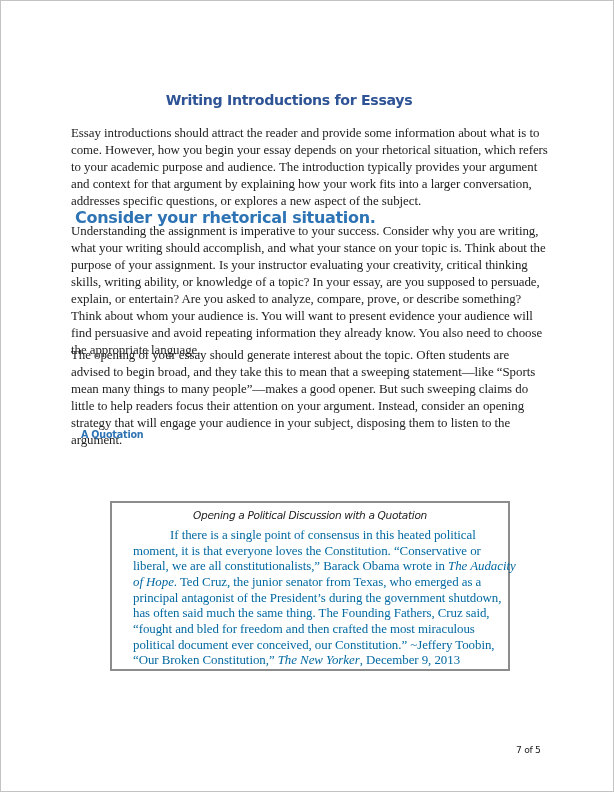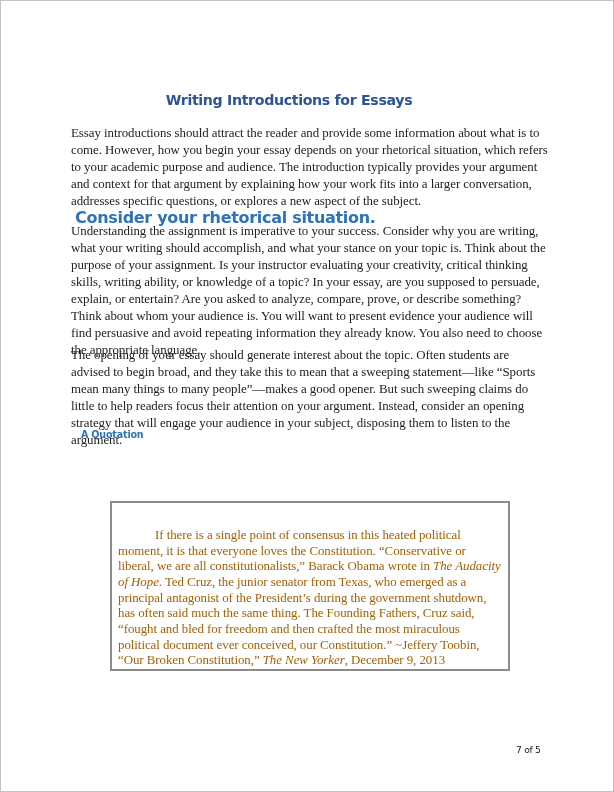--- a/index.html
+++ b/index.html
@@ -33,23 +33,23 @@
     .quote-box {
       position: absolute; left: 109px; top: 500px; width: 396px; height: 166px;
       border: 2px solid #8c8c8c; box-sizing: content-box;
     }
     .quote-title {
       position: absolute; left: 0; width: 396px; top: 6px; text-align: center;
       font-family: "DejaVu Sans", sans-serif; font-style: italic;
       font-size: 10.6px; color: #222; letter-spacing: -0.35px;
     }
     .quote-body {
-      position: absolute; left: 6px; top: 25px; width: 386px;
+      position: absolute; left: 21px; top: 25px; width: 386px;
       font-family: "Liberation Serif", serif; font-size: 12.9px;
-      line-height: 15.65px; color: #a16207; margin: 0; text-indent: 37px;
+      line-height: 15.65px; color: #0369a1; margin: 0; text-indent: 37px;
       letter-spacing: -0.05px;
     }
     .quote-body i { font-style: italic; }
     .page-number {
       position: absolute; left: 515px; top: 743px;
       font-family: "DejaVu Sans", sans-serif; font-size: 9.2px; color: #222;
       letter-spacing: -0.3px;
     }
   </style>
 </head>
@@ -62,18 +62,19 @@
   <p class="para" style="top:124px;">Essay introductions should attract the reader and provide some information about what is to come. However, how you begin your essay depends on your rhetorical situation, which refers to your academic purpose and audience. The introduction typically provides your argument and context for that argument by explaining how your work fits into a larger conversation, addresses specific questions, or explores a new aspect of the subject.</p>
 
   <div class="heading" style="top:207px;">Consider your rhetorical situation.</div>
   <p class="para" style="top:222px;">Understanding the assignment is imperative to your success. Consider why you are writing, what your writing should accomplish, and what your stance on your topic is. Think about the purpose of your assignment. Is your instructor evaluating your creativity, critical thinking skills, writing ability, or knowledge of a topic? In your essay, are you supposed to persuade, explain, or entertain? Are you asked to analyze, compare, prove, or describe something? Think about whom your audience is. You will want to present evidence your audience will find persuasive and avoid repeating information they already know. You also need to choose the appropriate language.</p>
 
   <p class="para" style="top:346px;">The opening of your essay should generate interest about the topic. Often students are advised to begin broad, and they take this to mean that a sweeping statement—like “Sports mean many things to many people”—makes a good opener. But such sweeping claims do little to help readers focus their attention on your argument. Instead, consider an opening strategy that will engage your audience in your subject, disposing them to listen to the argument.</p>
 
   <div class="subheading" style="top:428px;">A Quotation</div>
 
   <div class="quote-box">
+    <div class="quote-title">Opening a Political Discussion with a Quotation</div>
     <p class="quote-body"><span>If there is a single point of consensus in this heated political moment, it is that everyone loves the Constitution. “Conservative or liberal, we are all constitutionalists,” Barack Obama wrote in </span><i>The Audacity of Hope</i><span>. Ted Cruz, the junior senator from Texas, who emerged as a principal antagonist of the President’s during the government shutdown, has often said much the same thing. The Founding Fathers, Cruz said, “fought and bled for freedom and then crafted the most miraculous political document ever conceived, our Constitution.” ~Jeffery Toobin, “Our Broken Constitution,” </span><i>The New Yorker</i><span>, December 9, 2013</span></p>
   </div>
 
   <div class="page-number">7 of 5</div>
 
 </div>
 
 </body></html>

